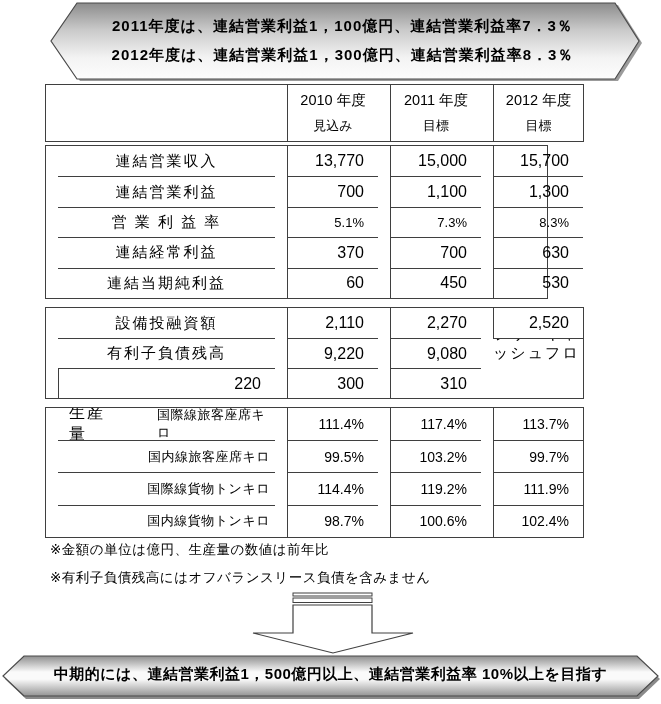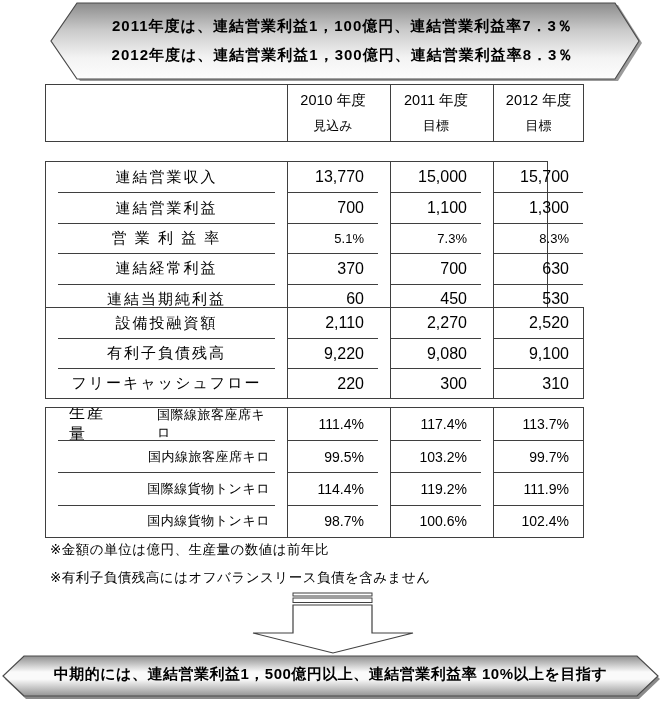--- a/index.html
+++ b/index.html
@@ -60,21 +60,21 @@
       <div class="th bl">
         <span class="yline">2011 年度</span>
         <span class="sline">目標</span>
       </div>
       <div class="th bl">
         <span class="yline">2012 年度</span>
         <span class="sline">目標</span>
       </div>
     </div>
 
-  <div id="tblBlock0" class="abs tbl" style="left:45px;top:161px;width:503px;grid-template-columns:229px 103px 103px 102px;grid-auto-rows:30.4px;">
+  <div id="tblBlock0" class="abs tbl" style="left:45px;top:145px;width:503px;grid-template-columns:229px 103px 103px 102px;grid-auto-rows:30.4px;">
       <div class="lbl">連結営業収入</div>
       <div class="num bl">13,770</div>
       <div class="num bl">15,000</div>
       <div class="num bl">15,700</div>
       <div class="lbl bt">連結営業利益</div>
       <div class="num bl bt">700</div>
       <div class="num bl bt">1,100</div>
       <div class="num bl bt">1,300</div>
       <div class="lbl bt">営 業 利 益 率</div>
       <div class="pct bl bt">5.1%</div>
@@ -91,21 +91,20 @@
     </div>
 
   <div id="tblBlock1" class="abs tbl" style="left:45px;top:307px;width:539px;grid-template-columns:229px 103px 103px 102px;grid-auto-rows:30px;">
       <div class="lbl">設備投融資額</div>
       <div class="num bl">2,110</div>
       <div class="num bl">2,270</div>
       <div class="num bl">2,520</div>
       <div class="lbl bt">有利子負債残高</div>
       <div class="num bl bt">9,220</div>
       <div class="num bl bt">9,080</div>
-      <div class="num bl bt">9,100</div>
       <div class="lbl bt">フリーキャッシュフロー</div>
       <div class="num bl bt">220</div>
       <div class="num bl bt">300</div>
       <div class="num bl bt">310</div>
     </div>
 
   <div id="tblProd" class="abs tbl" style="left:45px;top:407px;width:539px;grid-template-columns:229px 103px 103px 102px;grid-auto-rows:32.2px;">
       <div class="prodfirst">
         <span class="grouplbl">生産量</span>
         <span class="subtext">国際線旅客座席キロ</span>

